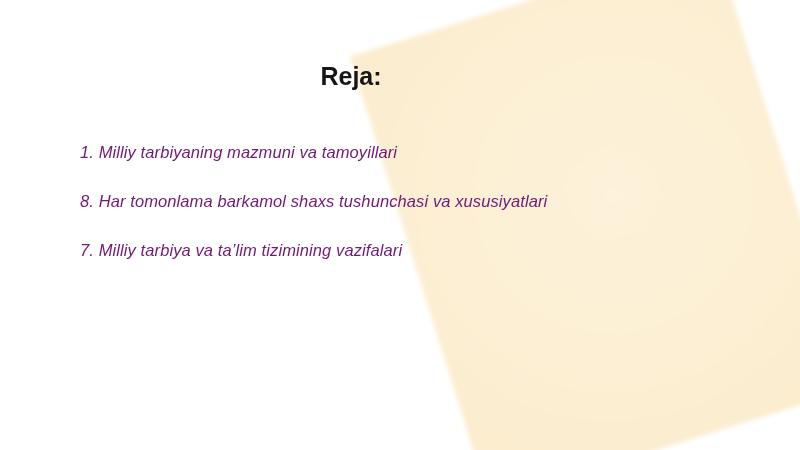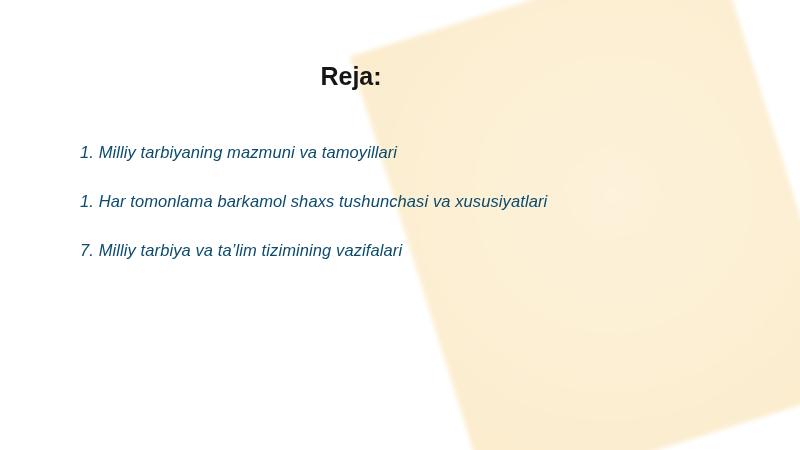--- a/index.html
+++ b/index.html
@@ -48,28 +48,28 @@
     display: flex;
     flex-direction: column;
     gap: 27px;
   }
   .plan-item {
     font-family: "Liberation Sans", sans-serif;
     font-style: italic;
     font-size: 16.5px;
     line-height: 22px;
     letter-spacing: 0.1px;
-    color: #0c4a6e;
+    color: #701a75;
     white-space: nowrap;
   }
 </style>
 </head>
 <body>
 
 <div class="slide">
   <div class="paper"></div>
   <h1 class="title">Reja:</h1>
   <div class="plan">
     <div class="plan-item">1. Milliy tarbiyaning mazmuni va tamoyillari</div>
-    <div class="plan-item">1. Har tomonlama barkamol shaxs tushunchasi va xususiyatlari</div>
+    <div class="plan-item">8. Har tomonlama barkamol shaxs tushunchasi va xususiyatlari</div>
     <div class="plan-item">7. Milliy tarbiya va ta’lim tizimining vazifalari</div>
   </div>
 </div>
 
 </body></html>

